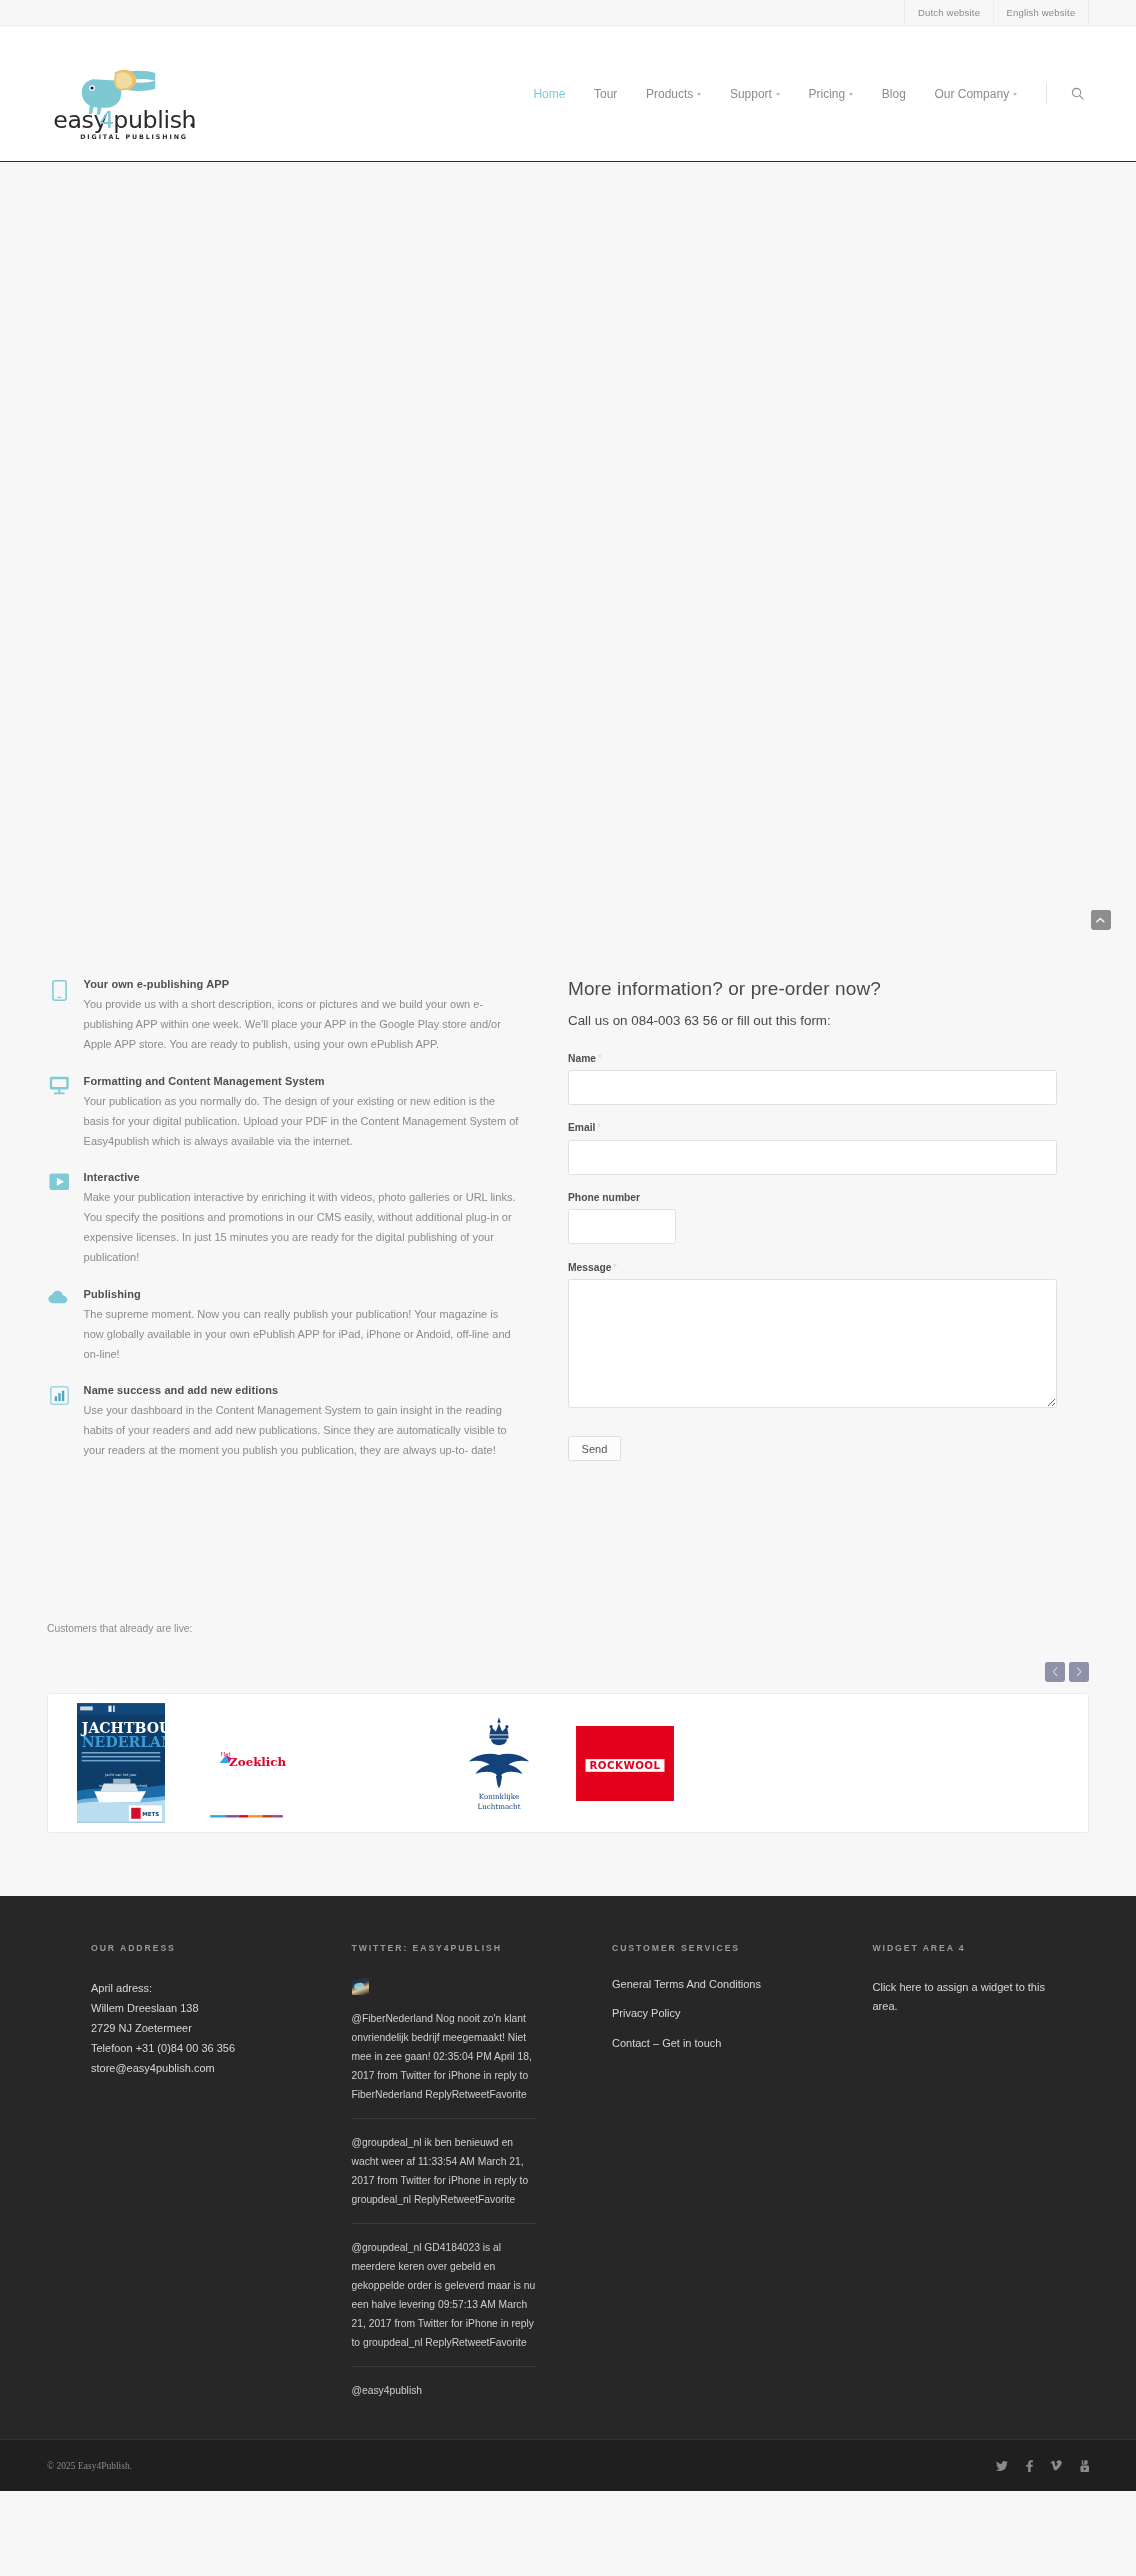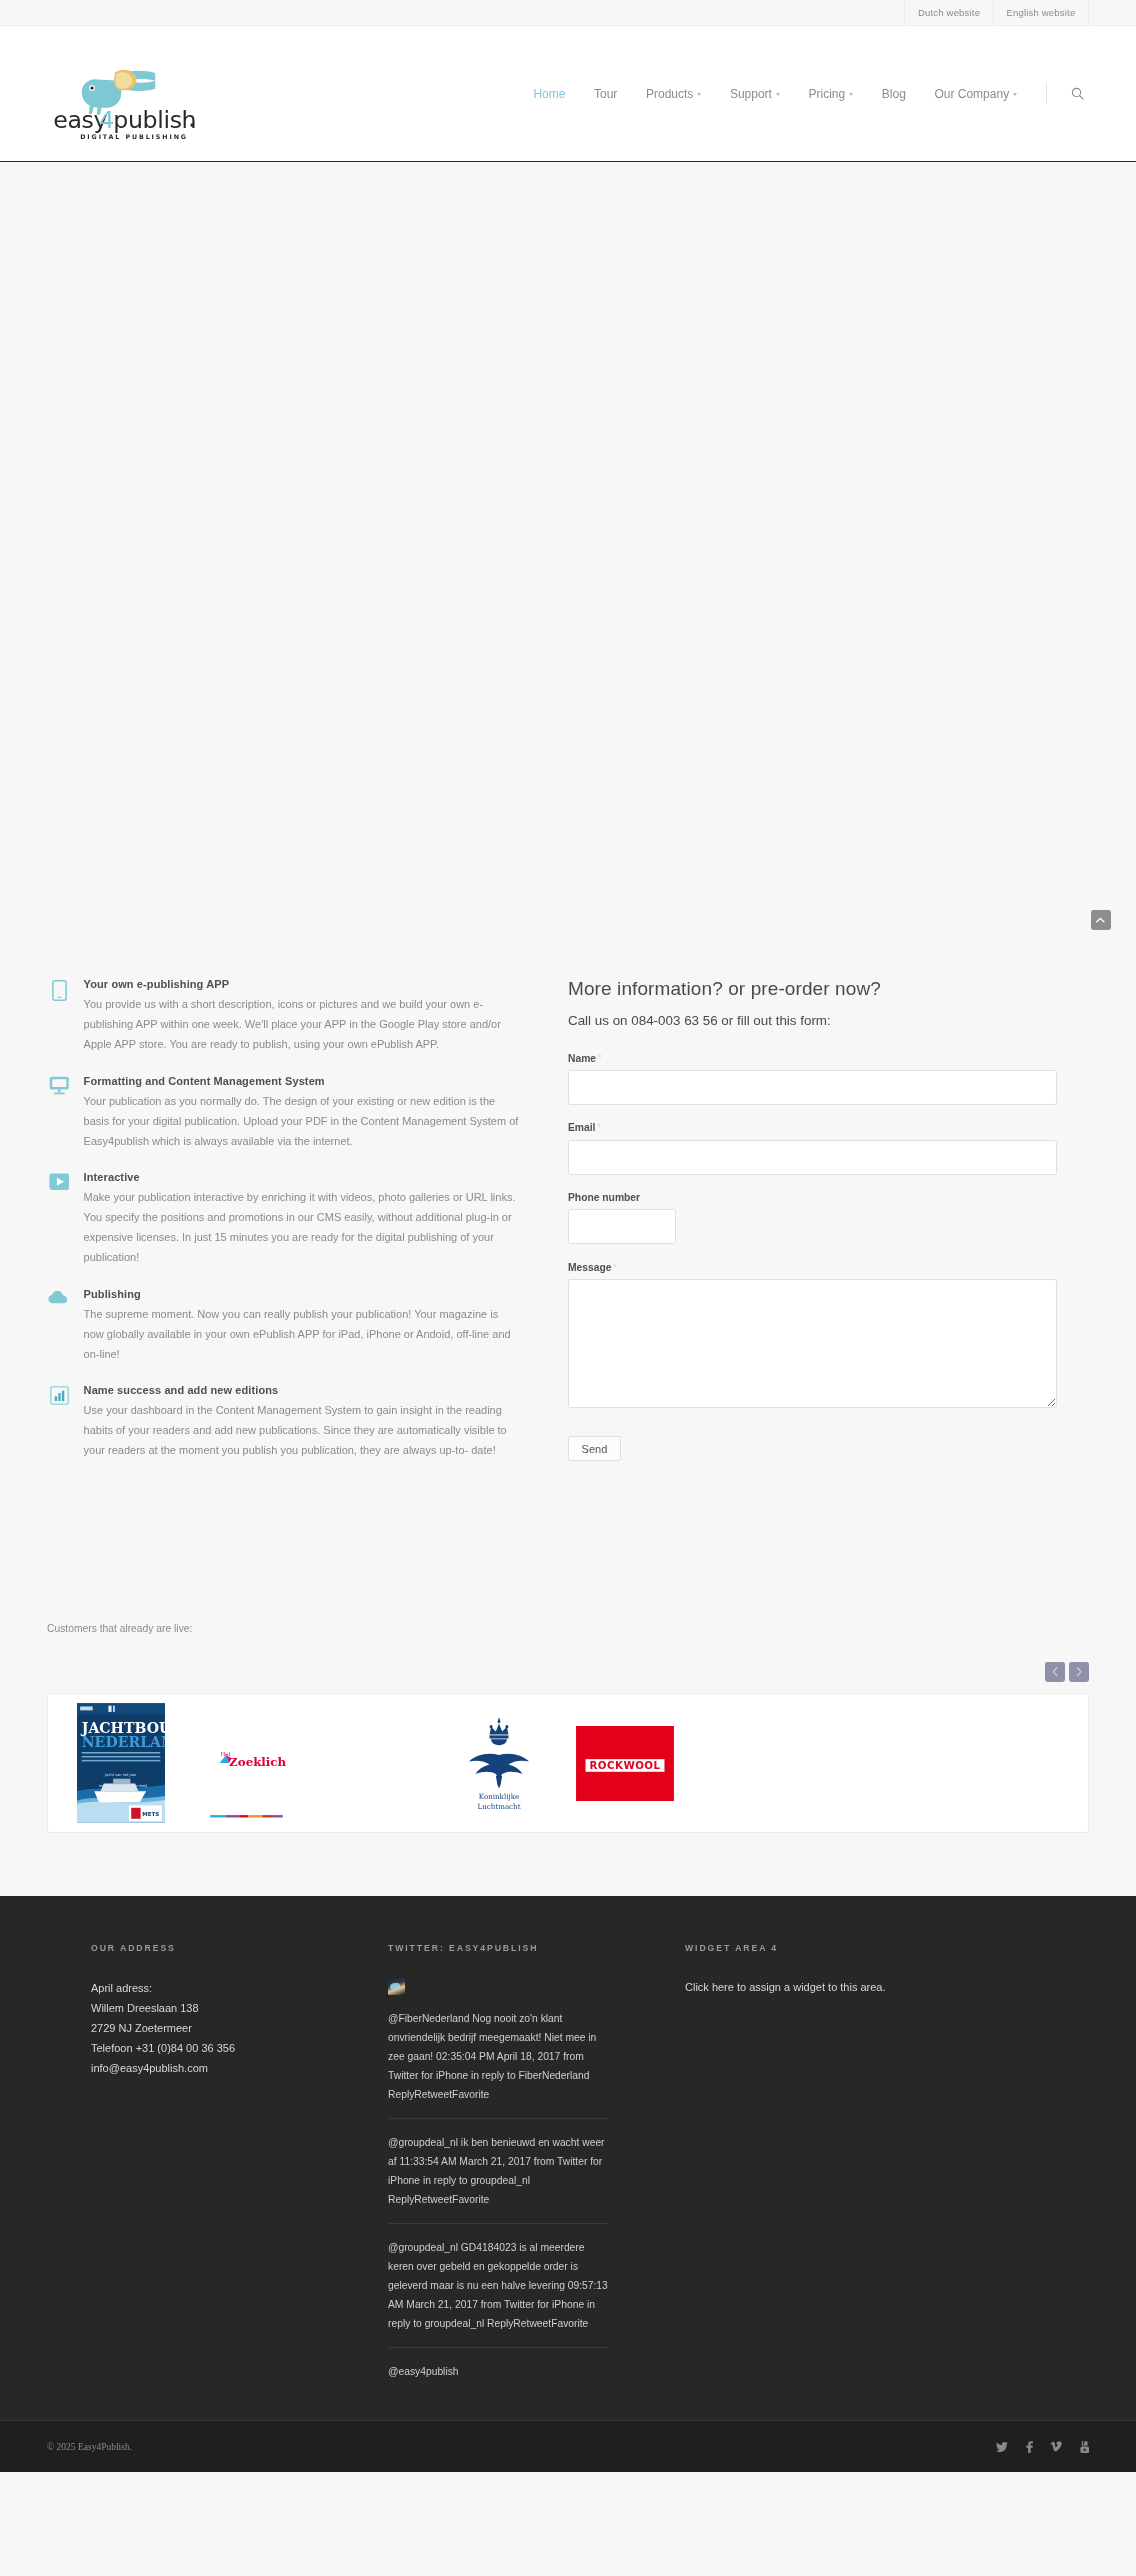--- a/index.html
+++ b/index.html
@@ -576,32 +576,38 @@
   </div>
 
   <div class="footer">
 
     <div class="fcol fcol-1">
       <div class="fcol-title">Our Address</div>
       <div class="fline">April adress:</div>
       <div class="fline">Willem Dreeslaan 138</div>
       <div class="fline">2729 NJ Zoetermeer</div>
       <div class="fline">Telefoon +31 (0)84 00 36 356</div>
-      <div class="fline">info@easy4publish.com</div>
+      <div class="fline">store@easy4publish.com</div>
     </div>
 
     <div class="fcol fcol-2">
       <div class="fcol-title">Twitter: Easy4publish</div>
       <div class="tw-avatar"></div>
       <div class="tweet">@FiberNederland Nog nooit zo'n klant onvriendelijk bedrijf meegemaakt! Niet mee in zee gaan! 02:35:04 PM April 18, 2017 from Twitter for iPhone in reply to FiberNederland ReplyRetweetFavorite</div>
       <div class="tweet">@groupdeal_nl ik ben benieuwd en wacht weer af 11:33:54 AM March 21, 2017 from Twitter for iPhone in reply to groupdeal_nl ReplyRetweetFavorite</div>
       <div class="tweet">@groupdeal_nl GD4184023 is al meerdere keren over gebeld en gekoppelde order is geleverd maar is nu een halve levering 09:57:13 AM March 21, 2017 from Twitter for iPhone in reply to groupdeal_nl ReplyRetweetFavorite</div>
       <div class="tweet tweet-last">@easy4publish</div>
     </div>
 
+    <div class="fcol fcol-3">
+      <div class="fcol-title">Customer Services</div>
+      <a class="flink">General Terms And Conditions</a>
+      <a class="flink">Privacy Policy</a>
+      <a class="flink">Contact – Get in touch</a>
+    </div>
 
     <div class="fcol fcol-4">
       <div class="fcol-title">Widget Area 4</div>
       <div class="widget-text">Click here to assign a widget to this area.</div>
     </div>
   </div>
 
   <div class="copybar">
     <div class="copytext">© 2025 Easy4Publish.</div>
     <div class="socials">

